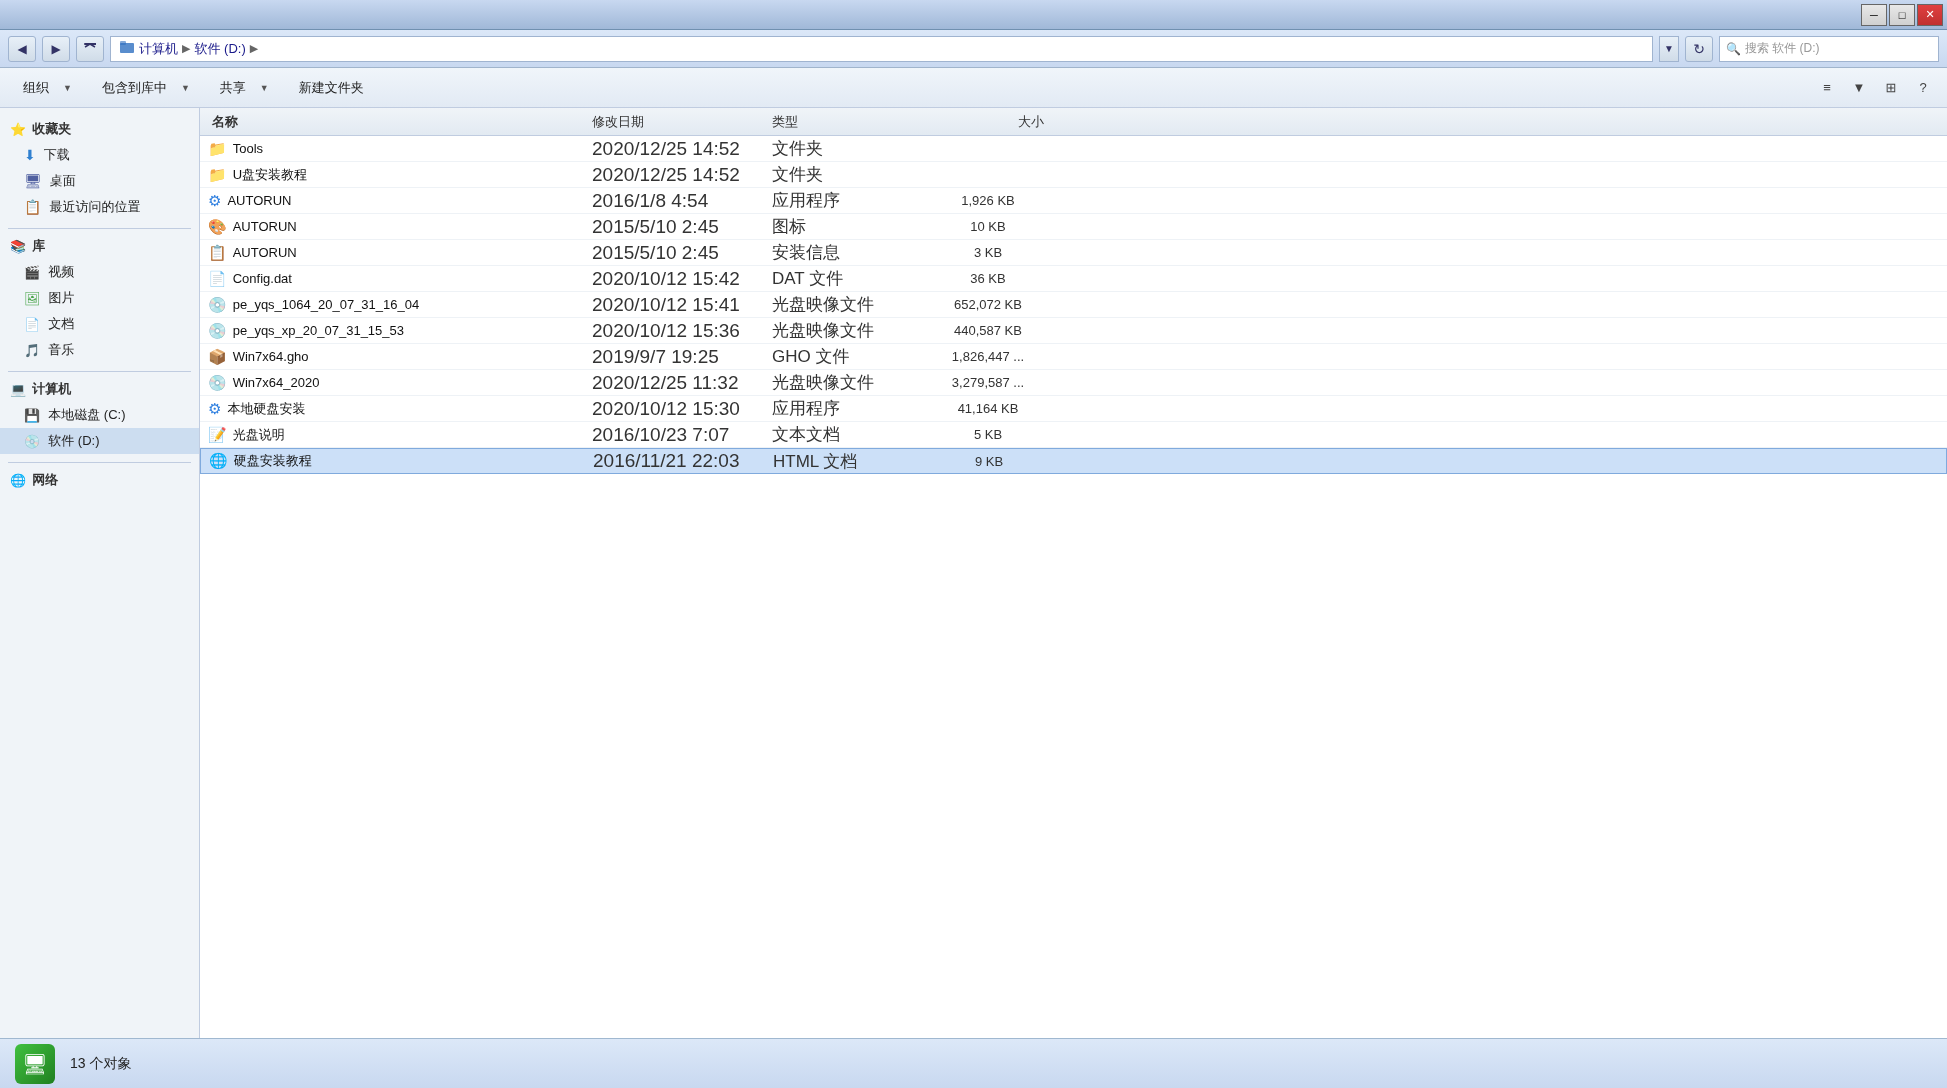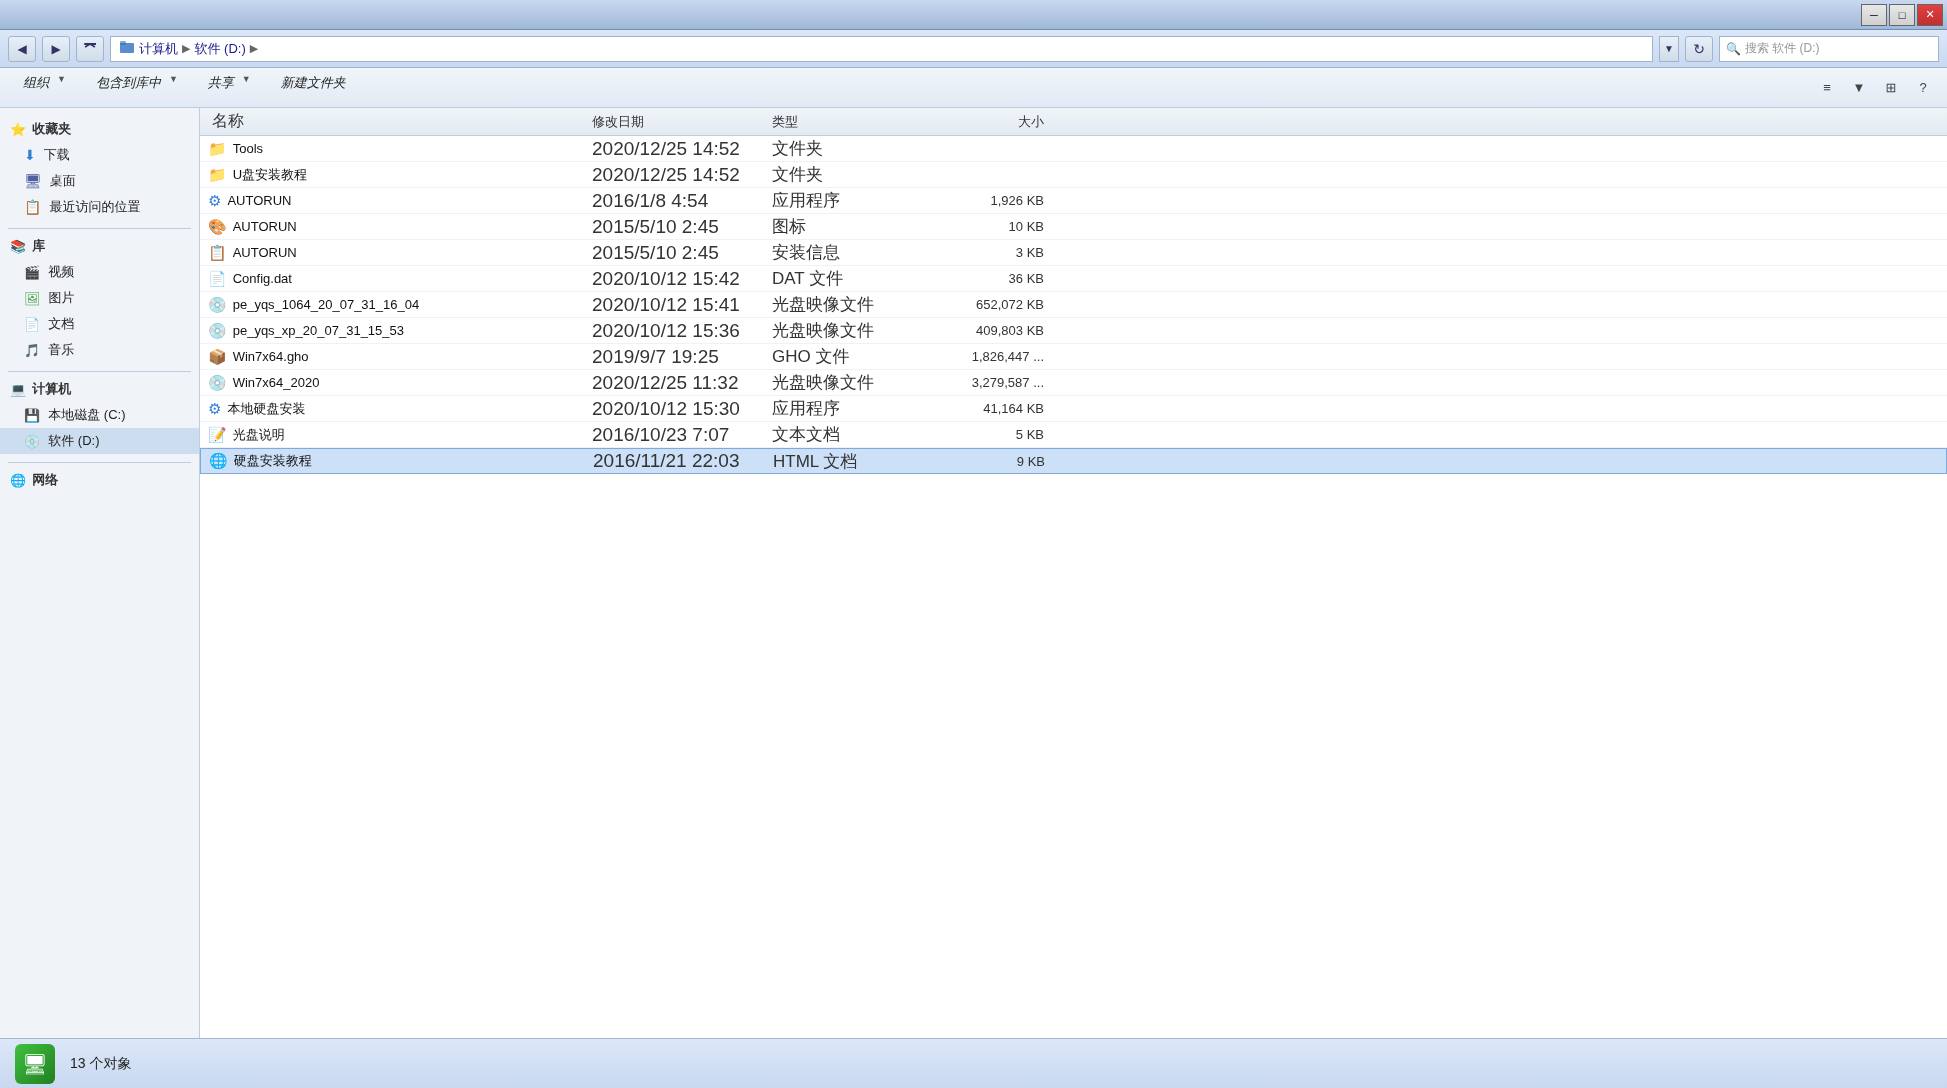--- a/index.html
+++ b/index.html
@@ -129,25 +129,24 @@
       border-bottom: 1px solid #c0cce0;
     }
     .toolbar-btn {
       height: 30px;
       padding: 0 12px;
       border: 1px solid transparent;
       background: transparent;
       border-radius: 3px;
       cursor: pointer;
       display: flex;
-      align-items: flex-start;
-      gap: 8px;
+      align-items: center;
+      gap: 14px;
       font-size: 13px;
       color: #222;
-      font-style: italic;
     }
     .dropdown-arrow { font-size: 9px; color: #555; }
     .toolbar-spacer { flex: 1; }
     .toolbar-right {
       display: flex;
       align-items: center;
       gap: 4px;
     }
     .view-btn {
       width: 28px;
@@ -223,21 +222,21 @@
       display: flex;
       align-items: center;
       background: linear-gradient(to bottom, #f0f4f8, #e2eaf2);
       border-bottom: 1px solid #c0cce0;
       height: 28px;
       padding: 0 8px;
       position: sticky;
       top: 0;
       z-index: 10;
     }
-    .col-name { width: 380px; font-size: 16px; color: #333; font-weight: normal; cursor: pointer; }
+    .col-name { width: 380px; font-size: 13px; color: #333; font-weight: bold; cursor: pointer; }
     .col-date { width: 180px; font-size: 13px; color: #333; font-weight: normal; cursor: pointer; }
     .col-type { width: 160px; font-size: 13px; color: #333; font-weight: normal; cursor: pointer; }
     .col-size { width: 120px; font-size: 13px; color: #333; font-weight: normal; cursor: pointer; text-align: right; }
     .col-header { padding: 0 4px; }
 
     .file-row {
       display: flex;
       align-items: center;
       height: 26px;
       padding: 0 8px;
@@ -250,21 +249,21 @@
       display: flex;
       align-items: center;
       gap: 6px;
       font-size: 13px;
       color: #111;
       overflow: hidden;
       white-space: nowrap;
     }
     .file-row-date { width: 180px; font-size: 19px; color: #333; padding: 0 4px; }
     .file-row-type { width: 160px; font-size: 17px; color: #333; padding: 0 4px; }
-    .file-row-size { width: 120px; font-size: 13px; color: #333; text-align: right; padding: 0 4px; }
+    .file-row-size { width: 120px; font-size: 13px; color: #333; text-align: center; padding: 0 4px; }
     .file-icon { font-size: 15px; flex-shrink: 0; }
     .icon-folder-item { color: #f0c030; }
     .icon-app { color: #3080e0; }
     .icon-ico { color: #e07030; }
     .icon-inf { color: #808080; }
     .icon-dat { color: #606060; }
     .icon-iso { color: #4090d0; }
     .icon-gho { color: #808080; }
     .icon-html { color: #e04040; }
     .icon-txt { color: #606060; }
@@ -504,21 +503,21 @@
     <div class="file-row-type">光盘映像文件</div>
     <div class="file-row-size">652,072 KB</div>
   </div>
         <div class="file-row">
     <div class="file-row-name">
       <span class="file-icon icon-iso">💿</span>
       <span>pe_yqs_xp_20_07_31_15_53</span>
     </div>
     <div class="file-row-date">2020/10/12 15:36</div>
     <div class="file-row-type">光盘映像文件</div>
-    <div class="file-row-size">409,803 KB</div>
+    <div class="file-row-size">440,587 KB</div>
   </div>
         <div class="file-row">
     <div class="file-row-name">
       <span class="file-icon icon-gho">📦</span>
       <span>Win7x64.gho</span>
     </div>
     <div class="file-row-date">2019/9/7 19:25</div>
     <div class="file-row-type">GHO 文件</div>
     <div class="file-row-size">1,826,447 ...</div>
   </div>

